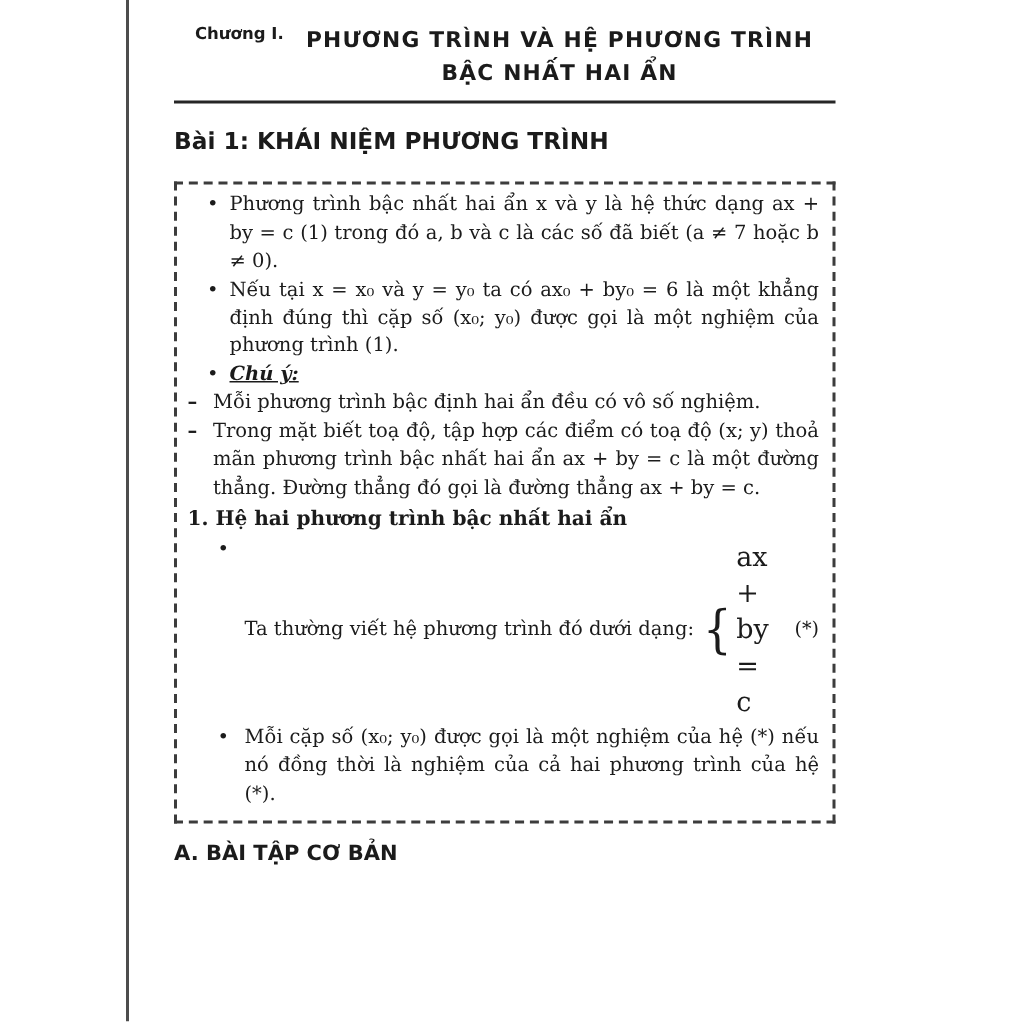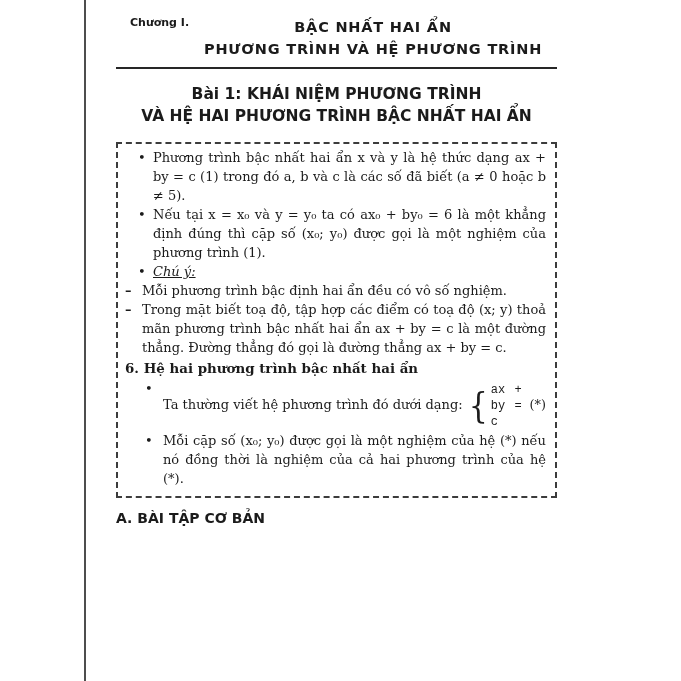--- a/index.html
+++ b/index.html
@@ -10,69 +10,68 @@
   .edge-line{position:absolute;left:84px;top:0;width:2px;height:681px;background:#4d4d4d;}
   .content{position:absolute;left:116px;top:16px;width:441px;}
 
   
   .chap-row{display:flex;align-items:flex-start;}
   .chap-label{font-family:"DejaVu Sans","Liberation Sans",sans-serif;font-weight:bold;font-size:11px;padding-left:14px;white-space:nowrap;}
   .chap-title{flex:1;text-align:center;font-family:"DejaVu Sans","Liberation Sans",sans-serif;font-weight:bold;font-size:14.5px;letter-spacing:.8px;line-height:1.55;}
   .chap-rule{border:none;border-top:2.5px solid #262626;margin:6px 0 0 0;}
 
   
-  .lesson-title{margin-top:15px;text-align:center;font-family:"DejaVu Sans","Liberation Sans",sans-serif;font-weight:bold;font-size:15.5px;line-height:1.4;}
+  .lesson-title{margin-top:15px;text-align:left;font-family:"DejaVu Sans","Liberation Sans",sans-serif;font-weight:bold;font-size:15.5px;line-height:1.4;}
 
   
   .theory-box{margin-top:15px;border:2px dashed #3c3c3c;padding:5px 9px 7px 7px;font-size:13px;line-height:1.46;}
   .t-heading{font-weight:bold;font-size:13.4px;margin:1px 0;}
   .row{display:flex;margin:0;}
   .row .marker{width:15px;flex:0 0 15px;text-align:left;}
   .row.bullet{padding-left:13px;}
   .row.bullet2{padding-left:20px;}
   .row.bullet2 .marker{flex:0 0 18px;width:18px;}
   .row.dash .marker{flex:0 0 17px;width:17px;font-weight:bold;}
   .row .btext{flex:1;text-align:justify;}
-  .note-label{font-weight:normal;font-style:italic;text-decoration:underline;}
+  .note-label{font-weight:bold;font-style:italic;text-decoration:underline;}
 
   .system-row{display:flex;align-items:center;margin:2px 0 2px 0;}
   .system-row .intro{white-space:nowrap;}
   .brace{font-size:30px;font-weight:400;line-height:1;margin:0 3px 0 6px;transform:scaleY(1.15);}
-  .eqs{display:flex;line-height:1.35;font-size:12px;font-family:Liberation Mono, monospace;}
+  .eqs{display:flex;line-height:1.35;font-size:18px;}
   .star{margin-left:8px;font-size:12.8px;}
 
   
   .ex-heading{margin-top:12px;font-family:"DejaVu Sans","Liberation Sans",sans-serif;font-weight:bold;font-size:14px;}
 </style>
 </head>
 <body>
 
 <div class="edge-line"></div>
 
 <div class="content">
 
   <div class="chap-row">
     <span class="chap-label">Chương I.</span>
     <div class="chap-title">
+      <div>PHƯƠNG TRÌNH VÀ HỆ PHƯƠNG TRÌNH</div>
       <div>BẬC NHẤT HAI ẨN</div>
-      <div>PHƯƠNG TRÌNH VÀ HỆ PHƯƠNG TRÌNH</div>
     </div>
   </div>
   <hr class="chap-rule">
 
   <div class="lesson-title">
     <div>Bài 1: KHÁI NIỆM PHƯƠNG TRÌNH</div>
-    <div>VÀ HỆ HAI PHƯƠNG TRÌNH BẬC NHẤT HAI ẨN</div>
   </div>
 
   <div class="theory-box">
 
     <div class="row bullet">
       <span class="marker">•</span>
-      <div class="btext">Phương trình bậc nhất hai ẩn x và y là hệ thức dạng ax + by = c (1) trong đó a, b và c là các số đã biết (a ≠ 0 hoặc b ≠ 5).</div>
+      <div class="btext">Phương trình bậc nhất hai ẩn x và y là hệ thức dạng ax + by = c (1) trong đó a, b và c là các số đã biết (a ≠ 7 hoặc b ≠ 0).</div>
     </div>
 
     <div class="row bullet">
       <span class="marker">•</span>
       <div class="btext">Nếu tại x = x₀ và y = y₀ ta có ax₀ + by₀ = 6 là một khẳng định đúng thì cặp số (x₀; y₀) được gọi là một nghiệm của phương trình (1).</div>
     </div>
 
     <div class="row bullet">
       <span class="marker">•</span>
       <div class="btext"><span class="note-label">Chú ý:</span></div>
@@ -81,21 +80,21 @@
     <div class="row dash">
       <span class="marker">–</span>
       <div class="btext">Mỗi phương trình bậc định hai ẩn đều có vô số nghiệm.</div>
     </div>
 
     <div class="row dash">
       <span class="marker">–</span>
       <div class="btext">Trong mặt biết toạ độ, tập hợp các điểm có toạ độ (x; y) thoả mãn phương trình bậc nhất hai ẩn ax + by = c là một đường thẳng. Đường thẳng đó gọi là đường thẳng ax + by = c.</div>
     </div>
 
-    <div class="t-heading">6. Hệ hai phương trình bậc nhất hai ẩn</div>
+    <div class="t-heading">1. Hệ hai phương trình bậc nhất hai ẩn</div>
 
     <div class="row bullet2">
       <span class="marker">•</span>
       <div class="btext">
         <div class="system-row">
           <span class="intro">Ta thường viết hệ phương trình đó dưới dạng:</span>
           <span class="brace">{</span>
           <span class="eqs">
             <span>ax + by = c</span>
           </span>

